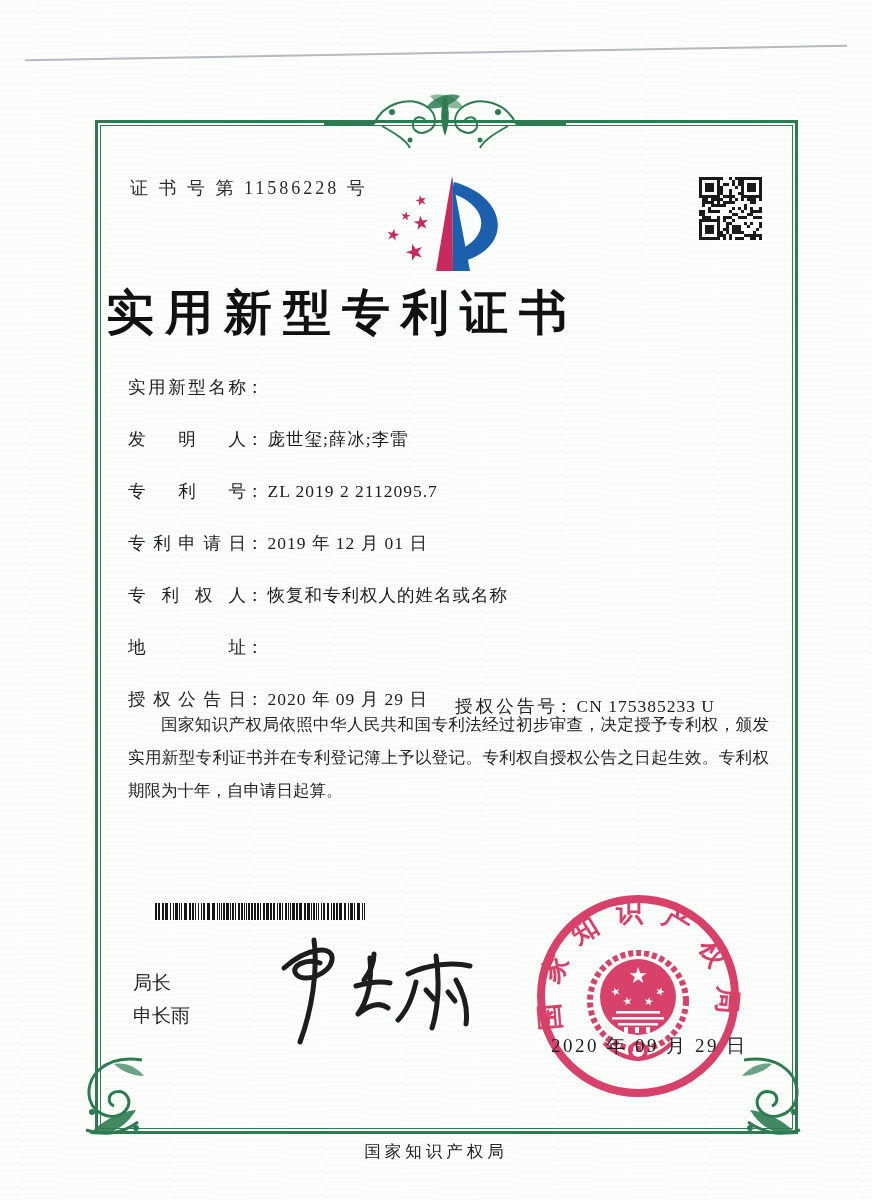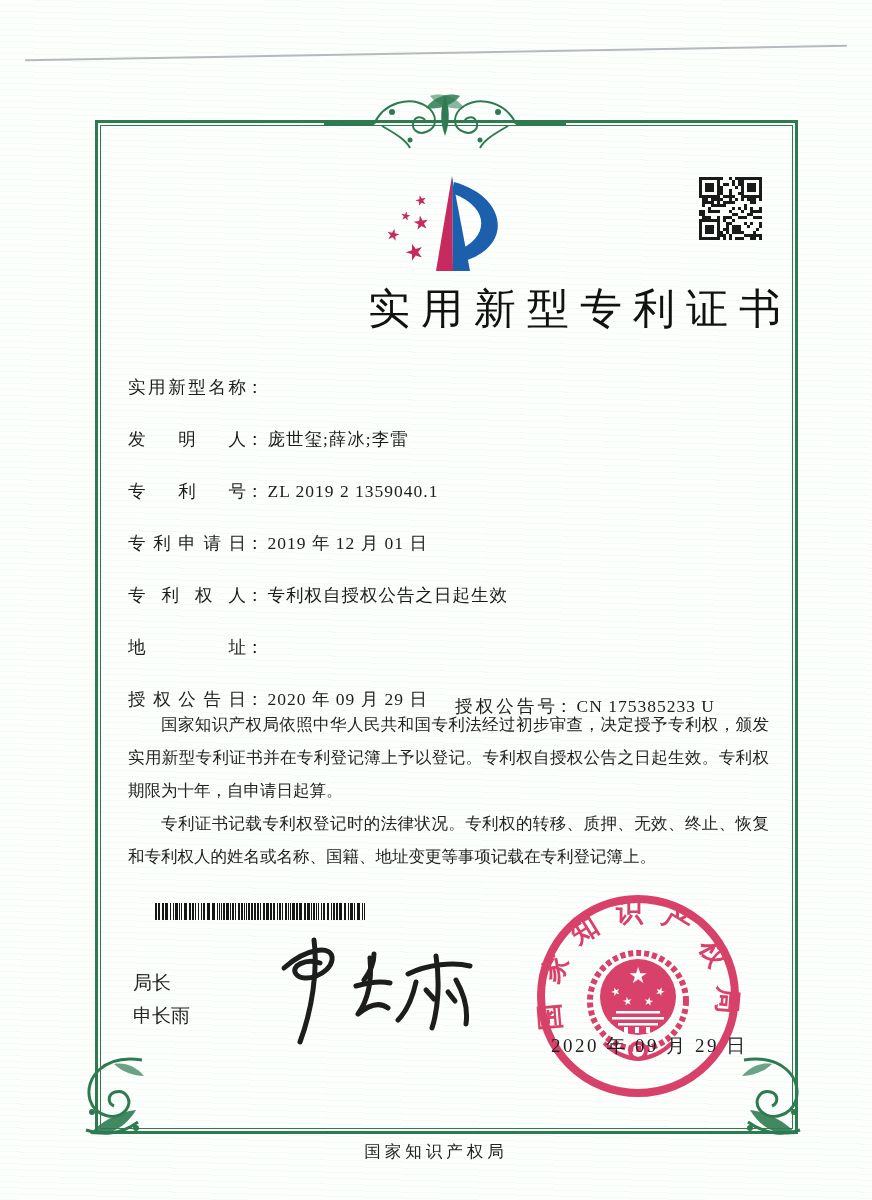--- a/index.html
+++ b/index.html
@@ -12,21 +12,21 @@
     color:#1c1c1c;
   }
   .abs{position:absolute;}
   
   #scan-edge{left:25px;top:52px;width:822px;height:2px;background:#a9adb3;transform:rotate(-1deg);opacity:.85;}
   
   #frame{left:95px;top:120px;width:697px;height:1008px;border:3px solid #2e7b52;}
   #frame-inner{position:absolute;left:2px;top:2px;right:2px;bottom:2px;border:1px solid #2e7b52;}
   
   #cert-no{left:130px;top:176px;font-size:18px;letter-spacing:3px;color:#2b2b2b;}
-  #title{left:95px;top:281px;width:697px;text-align:right;font-size:42px;font-weight:normal;letter-spacing:11px;text-indent:11px;color:#111;}
+  #title{left:95px;top:281px;width:697px;text-align:left;font-size:48px;font-weight:bold;letter-spacing:11px;text-indent:11px;color:#111;}
   
   #fields{left:128px;top:374px;width:640px;font-size:17.5px;}
   .frow{height:52px;display:flex;align-items:flex-start;line-height:26px;position:relative;}
   .flabel{display:inline-block;width:118px;text-align:justify;text-align-last:justify;}
   .fcolon{margin:0 4px 0 0;}
   .fvalue{letter-spacing:1px;white-space:nowrap;}
   .grant-no{position:absolute;left:327px;top:7px;display:flex;}
   .grant-no .flabel{width:100px;}
   
   #paras{left:128px;top:708px;width:641px;font-size:16.5px;line-height:33px;text-align:justify;color:#222;}
@@ -98,20 +98,21 @@
       <path d="M60,70 C44,82 24,84 8,78"></path>
     </g>
     <g fill="#2e7b52">
       <path d="M58,58 C46,78 28,84 12,82 C22,70 40,60 58,58 Z" opacity=".9"></path>
       <path d="M66,24 C58,14 46,10 36,12 C44,20 56,24 66,24 Z" opacity=".7"></path>
       <circle cx="14" cy="60" r="3"></circle>
         <circle cx="58" cy="76" r="3"></circle>
     </g>
   </svg>
 
+  <div class="abs" id="cert-no">证 书 号 第 11586228 号</div>
 
   <svg class="abs" id="logo" width="178" height="128" viewBox="0 0 178 128">
     <path d="M101,26 C152,40 160,86 117,103 C106,107 100,102 103,95 C136,83 138,52 101,38 Z" fill="#1c5fad"></path>
     <polygon points="99,20 83,115 100,115" fill="#c62a5e"></polygon>
     <polygon points="99,20 100,115 117,115" fill="#1c5fad"></polygon>
     <g fill="#c62a5e" font-family="'DejaVu Sans',sans-serif" text-anchor="middle">
       <text x="69" y="49" font-size="14" transform="rotate(-14 69 49)">★</text>
       <text x="52" y="64" font-size="12" transform="rotate(10 52 64)">★</text>
       <text x="69" y="73" font-size="19" transform="rotate(-8 69 73)">★</text>
       <text x="39" y="84" font-size="16" transform="rotate(12 39 84)">★</text>
@@ -361,51 +362,50 @@
         <span class="fcolon">：</span>
     </div>
     <div class="frow">
       <span class="flabel">发明人</span>
         <span class="fcolon">：</span>
       <span class="fvalue">庞世玺;薛冰;李雷</span>
     </div>
     <div class="frow">
       <span class="flabel">专利号</span>
         <span class="fcolon">：</span>
-      <span class="fvalue">ZL 2019 2 1359040.1</span>
+      <span class="fvalue">ZL 2019 2 2112095.7</span>
     </div>
     <div class="frow">
       <span class="flabel">专利申请日</span>
         <span class="fcolon">：</span>
       <span class="fvalue">2019 年 12 月 01 日</span>
     </div>
     <div class="frow">
       <span class="flabel">专利权人</span>
         <span class="fcolon">：</span>
-      <span class="fvalue">专利权自授权公告之日起生效</span>
+      <span class="fvalue">恢复和专利权人的姓名或名称</span>
     </div>
     <div class="frow">
       <span class="flabel">地址</span>
         <span class="fcolon">：</span>
     </div>
     <div class="frow">
       <span class="flabel">授权公告日</span>
         <span class="fcolon">：</span>
       <span class="fvalue">2020 年 09 月 29 日</span>
       <span class="grant-no">
         <span class="flabel">授权公告号</span>
           <span class="fcolon">：</span>
         <span class="fvalue">CN 175385233 U</span>
       </span>
     </div>
   </div>
 
   <div class="abs" id="paras">
     <p>国家知识产权局依照中华人民共和国专利法经过初步审查，决定授予专利权，颁发实用新型专利证书并在专利登记簿上予以登记。专利权自授权公告之日起生效。专利权期限为十年，自申请日起算。</p>
-    <p>专利证书记载专利权登记时的法律状况。专利权的转移、质押、无效、终止、恢复和专利权人的姓名或名称、国籍、地址变更等事项记载在专利登记簿上。</p>
   </div>
 
   <div class="abs" id="barcode"><i style="width:2px;margin-right:1px"></i><i style="width:2px;margin-right:2px"></i><i style="width:2px;margin-right:1px"></i><i style="width:3px;margin-right:2px"></i><i style="width:1px;margin-right:2px"></i><i style="width:1px;margin-right:1px"></i><i style="width:3px;margin-right:1px"></i><i style="width:1px;margin-right:1px"></i><i style="width:1px;margin-right:2px"></i><i style="width:3px;margin-right:2px"></i><i style="width:2px;margin-right:1px"></i><i style="width:2px;margin-right:1px"></i><i style="width:1px;margin-right:2px"></i><i style="width:1px;margin-right:2px"></i><i style="width:1px;margin-right:1px"></i><i style="width:2px;margin-right:2px"></i><i style="width:3px;margin-right:2px"></i><i style="width:3px;margin-right:2px"></i><i style="width:1px;margin-right:1px"></i><i style="width:1px;margin-right:1px"></i><i style="width:1px;margin-right:1px"></i><i style="width:2px;margin-right:1px"></i><i style="width:3px;margin-right:1px"></i><i style="width:1px;margin-right:1px"></i><i style="width:2px;margin-right:1px"></i><i style="width:1px;margin-right:2px"></i><i style="width:2px;margin-right:1px"></i><i style="width:2px;margin-right:1px"></i><i style="width:1px;margin-right:1px"></i><i style="width:1px;margin-right:1px"></i><i style="width:2px;margin-right:1px"></i><i style="width:2px;margin-right:1px"></i><i style="width:2px;margin-right:1px"></i><i style="width:2px;margin-right:1px"></i><i style="width:1px;margin-right:2px"></i><i style="width:2px;margin-right:1px"></i><i style="width:3px;margin-right:1px"></i><i style="width:2px;margin-right:1px"></i><i style="width:2px;margin-right:2px"></i><i style="width:1px;margin-right:1px"></i><i style="width:2px;margin-right:1px"></i><i style="width:1px;margin-right:2px"></i><i style="width:2px;margin-right:1px"></i><i style="width:1px;margin-right:1px"></i><i style="width:1px;margin-right:1px"></i><i style="width:3px;margin-right:1px"></i><i style="width:2px;margin-right:1px"></i><i style="width:3px;margin-right:2px"></i><i style="width:2px;margin-right:1px"></i><i style="width:3px;margin-right:1px"></i><i style="width:1px;margin-right:1px"></i><i style="width:2px;margin-right:1px"></i><i style="width:1px;margin-right:1px"></i><i style="width:1px;margin-right:2px"></i><i style="width:1px;margin-right:1px"></i><i style="width:2px;margin-right:2px"></i><i style="width:2px;margin-right:2px"></i><i style="width:1px;margin-right:1px"></i><i style="width:2px;margin-right:1px"></i><i style="width:2px;margin-right:1px"></i><i style="width:3px;margin-right:2px"></i><i style="width:2px;margin-right:2px"></i><i style="width:1px;margin-right:1px"></i><i style="width:3px;margin-right:1px"></i><i style="width:1px;margin-right:2px"></i><i style="width:3px;margin-right:2px"></i><i style="width:1px;margin-right:1px"></i><i style="width:1px;margin-right:1px"></i></div>
 
   <div class="abs" id="director-title">局长</div>
   <div class="abs" id="director-name">申长雨</div>
 
   <svg class="abs" id="signature" width="225" height="118" viewBox="0 0 225 118">
     <g fill="none" stroke="#1d1d1d" stroke-width="5" stroke-linecap="round" stroke-linejoin="round">
       <path d="M26,38 C48,18 76,14 74,30 C72,44 46,54 38,44 C32,36 48,28 62,33"></path>

